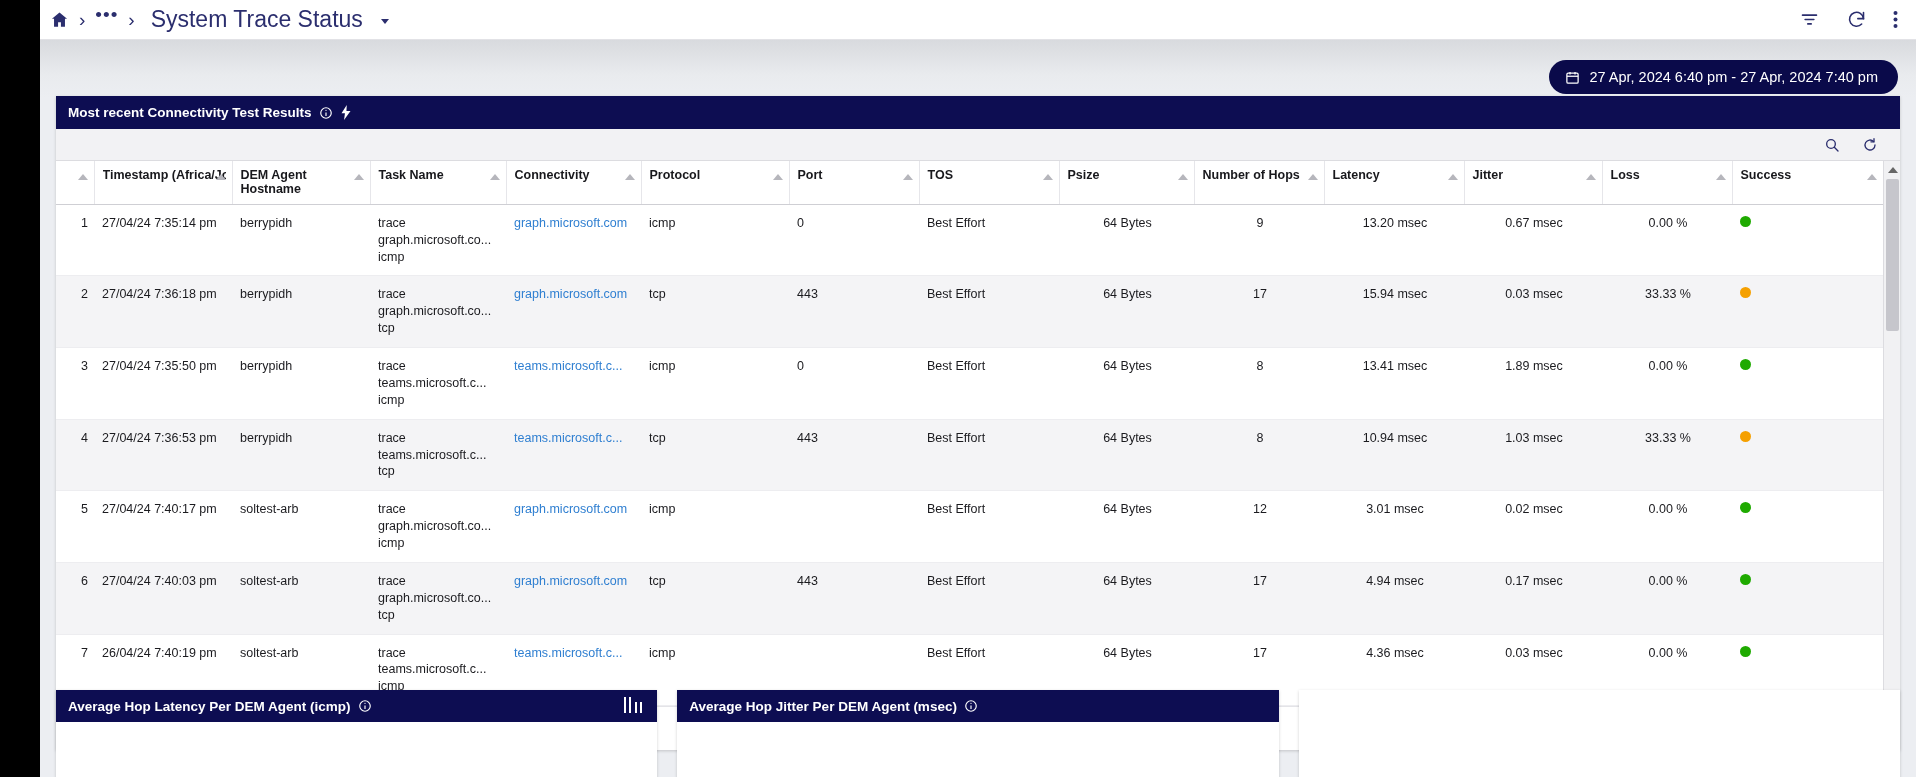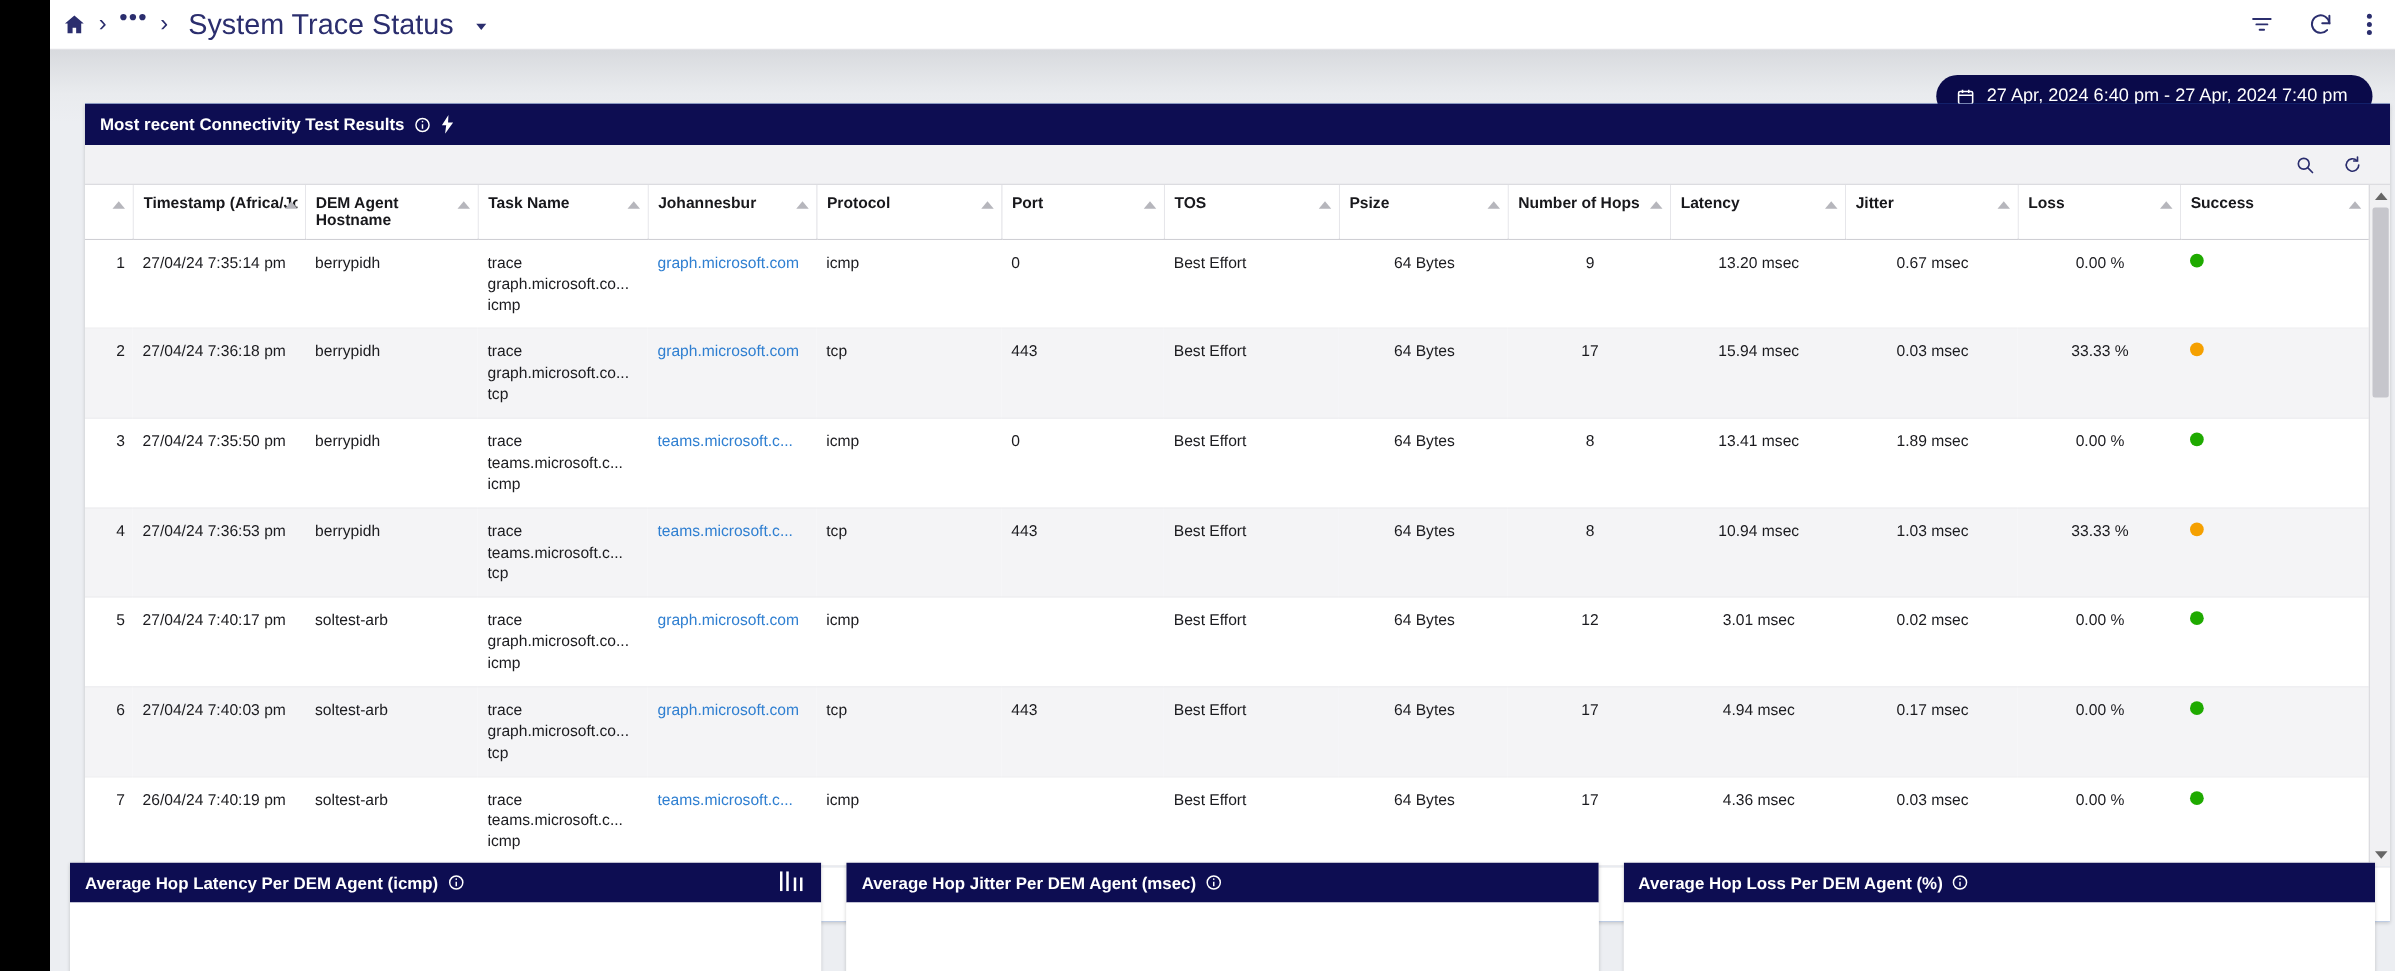--- a/index.html
+++ b/index.html
@@ -56,24 +56,23 @@
     height: 34px; padding: 0 20px 0 16px;
     background: #0a0a4a; border-radius: 17px;
     display: flex; align-items: center; gap: 9px;
     color: #ffffff; font-size: 14.5px;
     cursor: pointer;
   }
   .cal-ico { display: inline-flex; }
 
   
   .card {
-    position: absolute; left: 16px; top: 43px; width: 1844px;
-    background: #3b82f6;
+    position: absolute; left: 16px; top: 56px; width: 1844px;
+    background: #d946ef;
     box-shadow: 0 1px 3px rgba(0,0,0,.18);
-    margin-left: 12px;
   }
   .card-head {
     height: 33px; background: #0d0d52;
     display: flex; align-items: center; gap: 7px;
     padding: 0 12px;
     color: #ffffff; font-size: 13.5px; font-weight: 700;
   }
   .info-ico, .bolt-ico { display: inline-flex; align-items: center; }
   .card-head-spacer { flex: 1; }
 
@@ -285,21 +284,21 @@
             <tr>
               <th class="idx">
                   <span class="sortarrow"></span>
                 </th>
               <th>
                   <span class="trunc">Timestamp (Africa/Johannesbur</span>
                   <span class="sortarrow"></span>
                 </th>
               <th><span>DEM Agent Hostname</span><span class="sortarrow"></span></th>
               <th><span>Task Name</span><span class="sortarrow"></span></th>
-              <th><span>Johannesbur</span><span class="sortarrow"></span></th>
+              <th><span>Connectivity</span><span class="sortarrow"></span></th>
               <th><span>Protocol</span><span class="sortarrow"></span></th>
               <th><span>Port</span><span class="sortarrow"></span></th>
               <th><span>TOS</span><span class="sortarrow"></span></th>
               <th><span>Psize</span><span class="sortarrow"></span></th>
               <th><span>Number of Hops</span><span class="sortarrow"></span></th>
               <th><span>Latency</span><span class="sortarrow"></span></th>
               <th><span>Jitter</span><span class="sortarrow"></span></th>
               <th><span>Loss</span><span class="sortarrow"></span></th>
               <th><span>Success</span><span class="sortarrow"></span></th>
             </tr>
@@ -512,29 +511,18 @@
               <circle cx="12" cy="12" r="9"></circle>
                 <line x1="12" y1="11" x2="12" y2="17"></line>
                 <circle cx="12" cy="7.4" r="1.1" fill="#fff" stroke="none"></circle>
             </svg>
           </span>
           <span class="sp"></span>
         </div>
         <div class="panel-body"></div>
       </div>
       <div class="panel">
-        <div class="panel-head">
-          <span>Average Hop Loss Per DEM Agent (%)</span>
-          <span class="info-ico">
-            <svg width="14" height="14" viewBox="0 0 24 24" fill="none" stroke="#ffffff" stroke-width="2">
-              <circle cx="12" cy="12" r="9"></circle>
-                <line x1="12" y1="11" x2="12" y2="17"></line>
-                <circle cx="12" cy="7.4" r="1.1" fill="#fff" stroke="none"></circle>
-            </svg>
-          </span>
-          <span class="sp"></span>
-        </div>
         <div class="panel-body"></div>
       </div>
     </div>
 
   </div>
 </div>
 
 </body></html>

